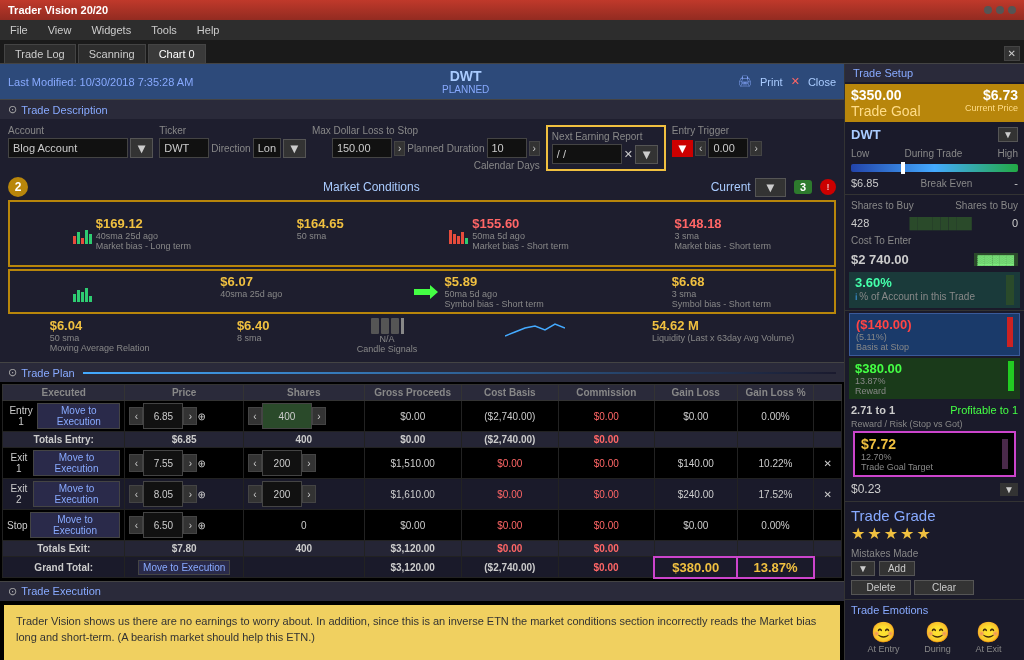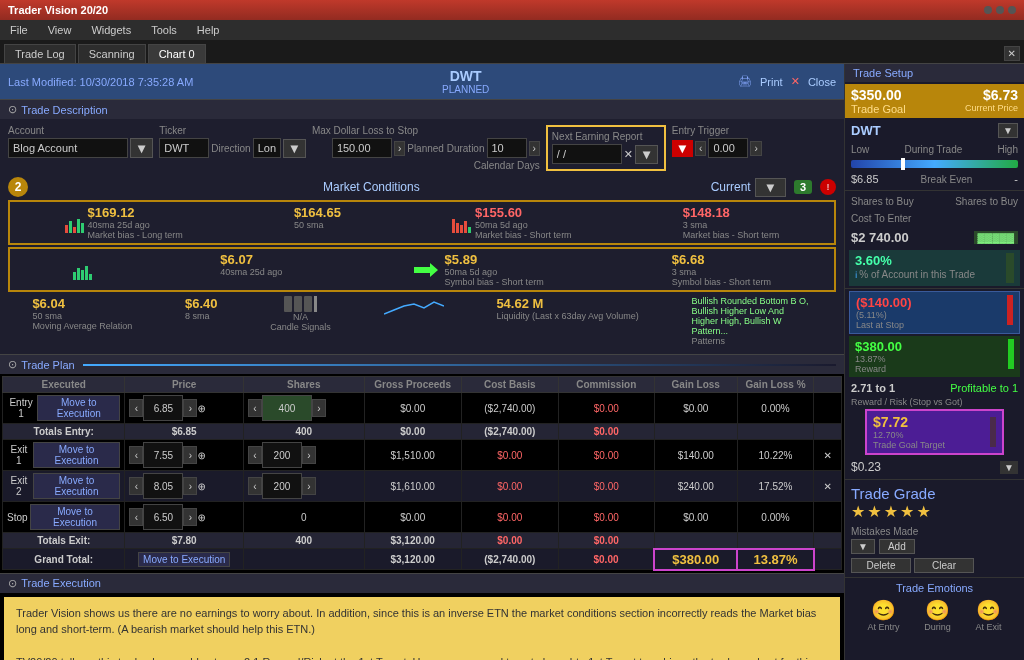--- a/index.html
+++ b/index.html
@@ -50,21 +50,21 @@
     .mc-sublabel { color: #888; font-size: 9px; }
     
     
     .right-panel { width: 180px; background: #1a1a2a; border-left: 1px solid #333; overflow-y: auto; }
     .trade-setup-header { background: #2a2a3a; color: #88aaff; padding: 3px 8px; font-size: 11px; }
     
     .ts-row { display: flex; justify-content: space-between; padding: 3px 6px; align-items: center; }
     .ts-label { color: #888; font-size: 10px; }
     .ts-value { color: #ccc; font-size: 11px; }
     .ts-blue-box { background: #1a3a6a; border: 1px solid #3a5a9a; margin: 2px 4px; padding: 3px 6px; }
-    .ts-pink-box { background: #4c1d95; border: 2px solid #cc44cc; margin: 2px 20px; padding: 3px 6px; }
+    .ts-pink-box { background: #000000; border: 2px solid #cc44cc; margin: 2px 8px; padding: 3px 6px; }
     
     .divider { height: 1px; background: #333; margin: 2px 0; }
     
     .plan-table { width: 100%; border-collapse: collapse; font-size: 10px; }
     .plan-table th { background: #2a2a3a; color: #888; padding: 2px 4px; text-align: center; border: 1px solid #333; }
     .plan-table td { padding: 2px 4px; border: 1px solid #222; color: #ccc; text-align: center; }
     .plan-table tr:nth-child(even) { background: #1a1a2a; }
     
     .move-to-exec { background: #2a2a4a; border: 1px solid #444; color: #88aaff; padding: 1px 4px; font-size: 10px; cursor: pointer; }
     .spin-box { display: flex; align-items: center; }
@@ -218,21 +218,21 @@
           <div class="mc-badge">2</div>
           <div style="display:flex;align-items:center;gap:4px;flex:1;">
             <span style="flex:1;text-align:center;color:#aaccff;font-size:12px;">Market Conditions</span>
             <span style="color:#aaccff;font-size:12px;">Current</span>
             <button style="background:#333;border:1px solid #555;color:#ccc;padding:1px 8px;cursor:pointer;">▼</button>
           </div>
           <div class="mc-badge-green">3</div>
           <span style="background:#c00;color:#fff;border-radius:50%;width:16px;height:16px;display:flex;align-items:center;justify-content:center;font-size:9px;">!</span>
         </div>
 
-        <div style="border:2px solid #b8860b;padding:3px;margin-bottom:2px;">
+        <div style="border:2px solid #b8860b;padding:14px;margin-bottom:2px;">
           <div style="display:flex;gap:8px;justify-content:space-around;">
             <div style="display:flex;gap:4px;align-items:center;">
               <div class="mini-chart">
                 <div class="mini-bar" style="height:8px;"></div>
                   <div class="mini-bar up" style="height:12px;"></div>
                   <div class="mini-bar" style="height:6px;"></div>
                   <div class="mini-bar up" style="height:14px;"></div>
                   <div class="mini-bar up" style="height:10px;"></div>
               </div>
               <div>
@@ -323,24 +323,20 @@
             <div class="mc-sublabel">Candle Signals</div>
           </div>
           <div style="width:60px;">
             <svg width="60" height="20" viewBox="0 0 60 20">
               <polyline points="0,18 10,14 20,10 30,8 40,12 50,6 60,10" stroke="#44aaff" stroke-width="1.5" fill="none"></polyline>
             </svg>
           </div>
           <div>
             <div class="mc-value">54.62 M</div>
             <div class="mc-sublabel">Liquidity (Last x 63day Avg Volume)</div>
-          </div>
-          <div style="max-width:120px;">
-            <div style="color:#88ff88;font-size:9px;">Bullish Rounded Bottom B O, Bullish Higher Low And Higher High, Bullish W Pattern...</div>
-            <div class="mc-sublabel">Patterns</div>
           </div>
         </div>
       </div>
     </div>
 
     <div class="section-header">
       <span class="section-toggle">⊙</span>
       <span>Trade Plan</span>
       <div style="flex:1;height:2px;background:linear-gradient(to right,#44aaff,#1a1a2e);margin-left:4px;"></div>
     </div>
@@ -529,21 +525,21 @@
     </div>
 
   </div>
 
   <div class="right-panel">
     <div class="trade-setup-header">Trade Setup</div>
 
     <div style="display:flex;justify-content:space-between;background:#b8860b;padding:3px 6px;margin:2px 0;">
       <div>
         <div style="font-size:14px;font-weight:bold;color:#fff;">$350.00</div>
-        <div style="font-size:11px;color:#ffdd88;">Trade Goal</div>
+        <div style="font-size:14px;color:#ffdd88;">Trade Goal</div>
       </div>
       <div style="display:flex;flex-direction:column;align-items:flex-end;">
         <div style="font-size:14px;font-weight:bold;color:#fff;">$6.73</div>
         <div style="font-size:9px;color:#ffdd88;">Current Price</div>
       </div>
     </div>
 
     <div class="ts-row">
       <span style="font-size:13px;font-weight:bold;color:#aaccff;">DWT</span>
       <button style="background:#333;border:1px solid #555;color:#ccc;padding:1px 4px;cursor:pointer;font-size:10px;">▼</button>
@@ -563,20 +559,25 @@
       <span class="ts-value">$6.85</span>
       <span class="ts-label">Break Even</span>
       <span class="ts-value">-</span>
     </div>
 
     <div class="divider"></div>
 
     <div class="ts-row">
       <span class="ts-label">Shares to Buy</span>
       <span class="ts-label">Shares to Buy</span>
+    </div>
+    <div class="ts-row">
+      <span class="ts-value">428</span>
+      <span style="color:#2a4a2a;font-size:11px;">████████</span>
+      <span class="ts-value">0</span>
     </div>
 
     <div class="ts-row">
       <span class="ts-label">Cost To Enter</span>
     </div>
     <div class="ts-row">
       <span style="font-size:13px;color:#ccc;font-weight:bold;">$2 740.00</span>
       <span style="background:#2a4a2a;padding:1px 4px;font-size:10px;color:#88ff88;">▓▓▓▓▓</span>
     </div>
 
@@ -591,21 +592,21 @@
       <span style="background:#2a4a2a;height:30px;width:8px;display:inline-block;"></span>
     </div>
 
     <div class="divider"></div>
 
     <div class="ts-blue-box">
       <div style="display:flex;justify-content:space-between;">
         <div>
           <div style="color:#ff4444;font-size:13px;font-weight:bold;">($140.00)</div>
           <div style="color:#888;font-size:9px;">(5.11%)</div>
-          <div style="color:#888;font-size:9px;">Last at Stop</div>
+          <div style="color:#888;font-size:9px;">Basis at Stop</div>
         </div>
         <div style="background:#cc2222;width:6px;height:30px;"></div>
       </div>
     </div>
 
     <div style="background:#1a3a1a;margin:2px 4px;padding:3px 6px;">
       <div style="display:flex;justify-content:space-between;">
         <div>
           <div style="color:#44ff44;font-size:13px;font-weight:bold;">$380.00</div>
           <div style="color:#888;font-size:9px;">13.87%</div>
@@ -654,21 +655,21 @@
         <button style="background:#333;border:1px solid #555;color:#ccc;padding:1px 6px;cursor:pointer;font-size:10px;">▼</button>
         <button style="background:#333;border:1px solid #555;color:#ccc;padding:1px 8px;cursor:pointer;font-size:10px;">Add</button>
       </div>
       <button style="background:#333;border:1px solid #555;color:#ccc;padding:1px 8px;cursor:pointer;font-size:10px;width:60px;">Delete</button>
       <button style="background:#333;border:1px solid #555;color:#ccc;padding:1px 8px;cursor:pointer;font-size:10px;width:60px;margin-top:2px;">Clear</button>
     </div>
 
     <div class="divider"></div>
 
     <div style="padding:2px 6px;">
-      <div style="color:#88aaff;font-size:11px;text-align:center;">Trade Emotions</div>
+      <div style="color:#88aaff;font-size:11px;">Trade Emotions</div>
       <div class="emoji-row">
         <div>
           <div class="emoji-item">😊</div>
           <div class="emoji-label">At Entry</div>
         </div>
         <div>
           <div class="emoji-item">😊</div>
           <div class="emoji-label">During</div>
         </div>
         <div>

